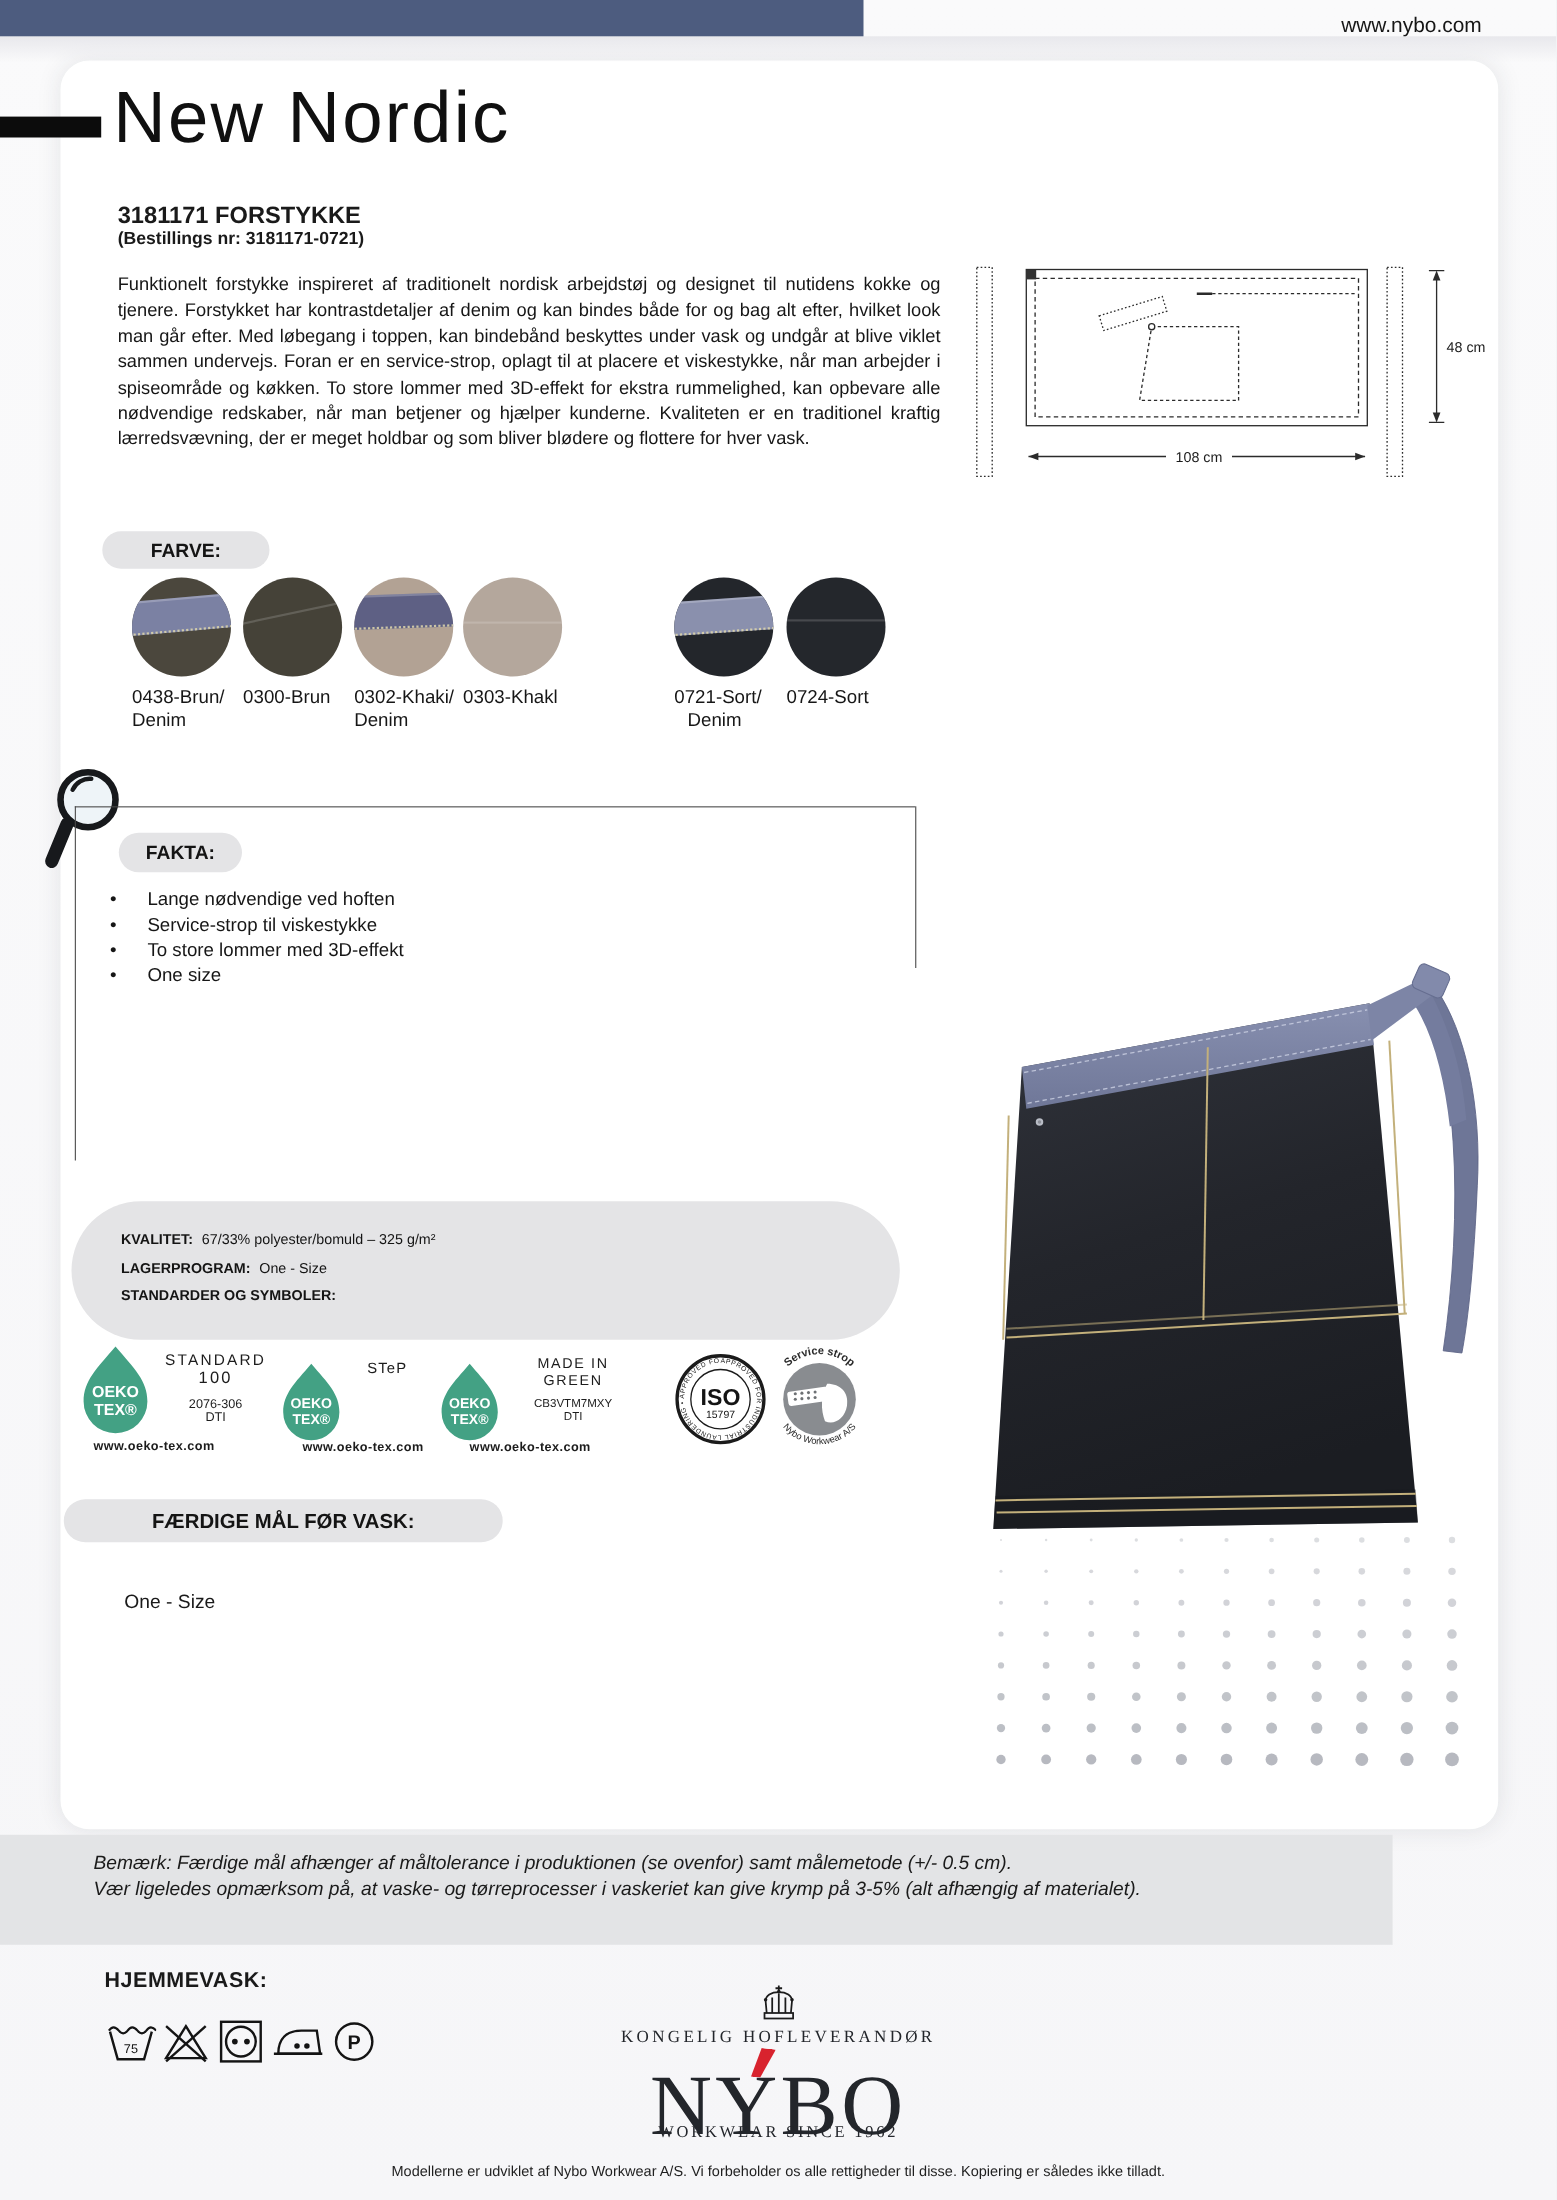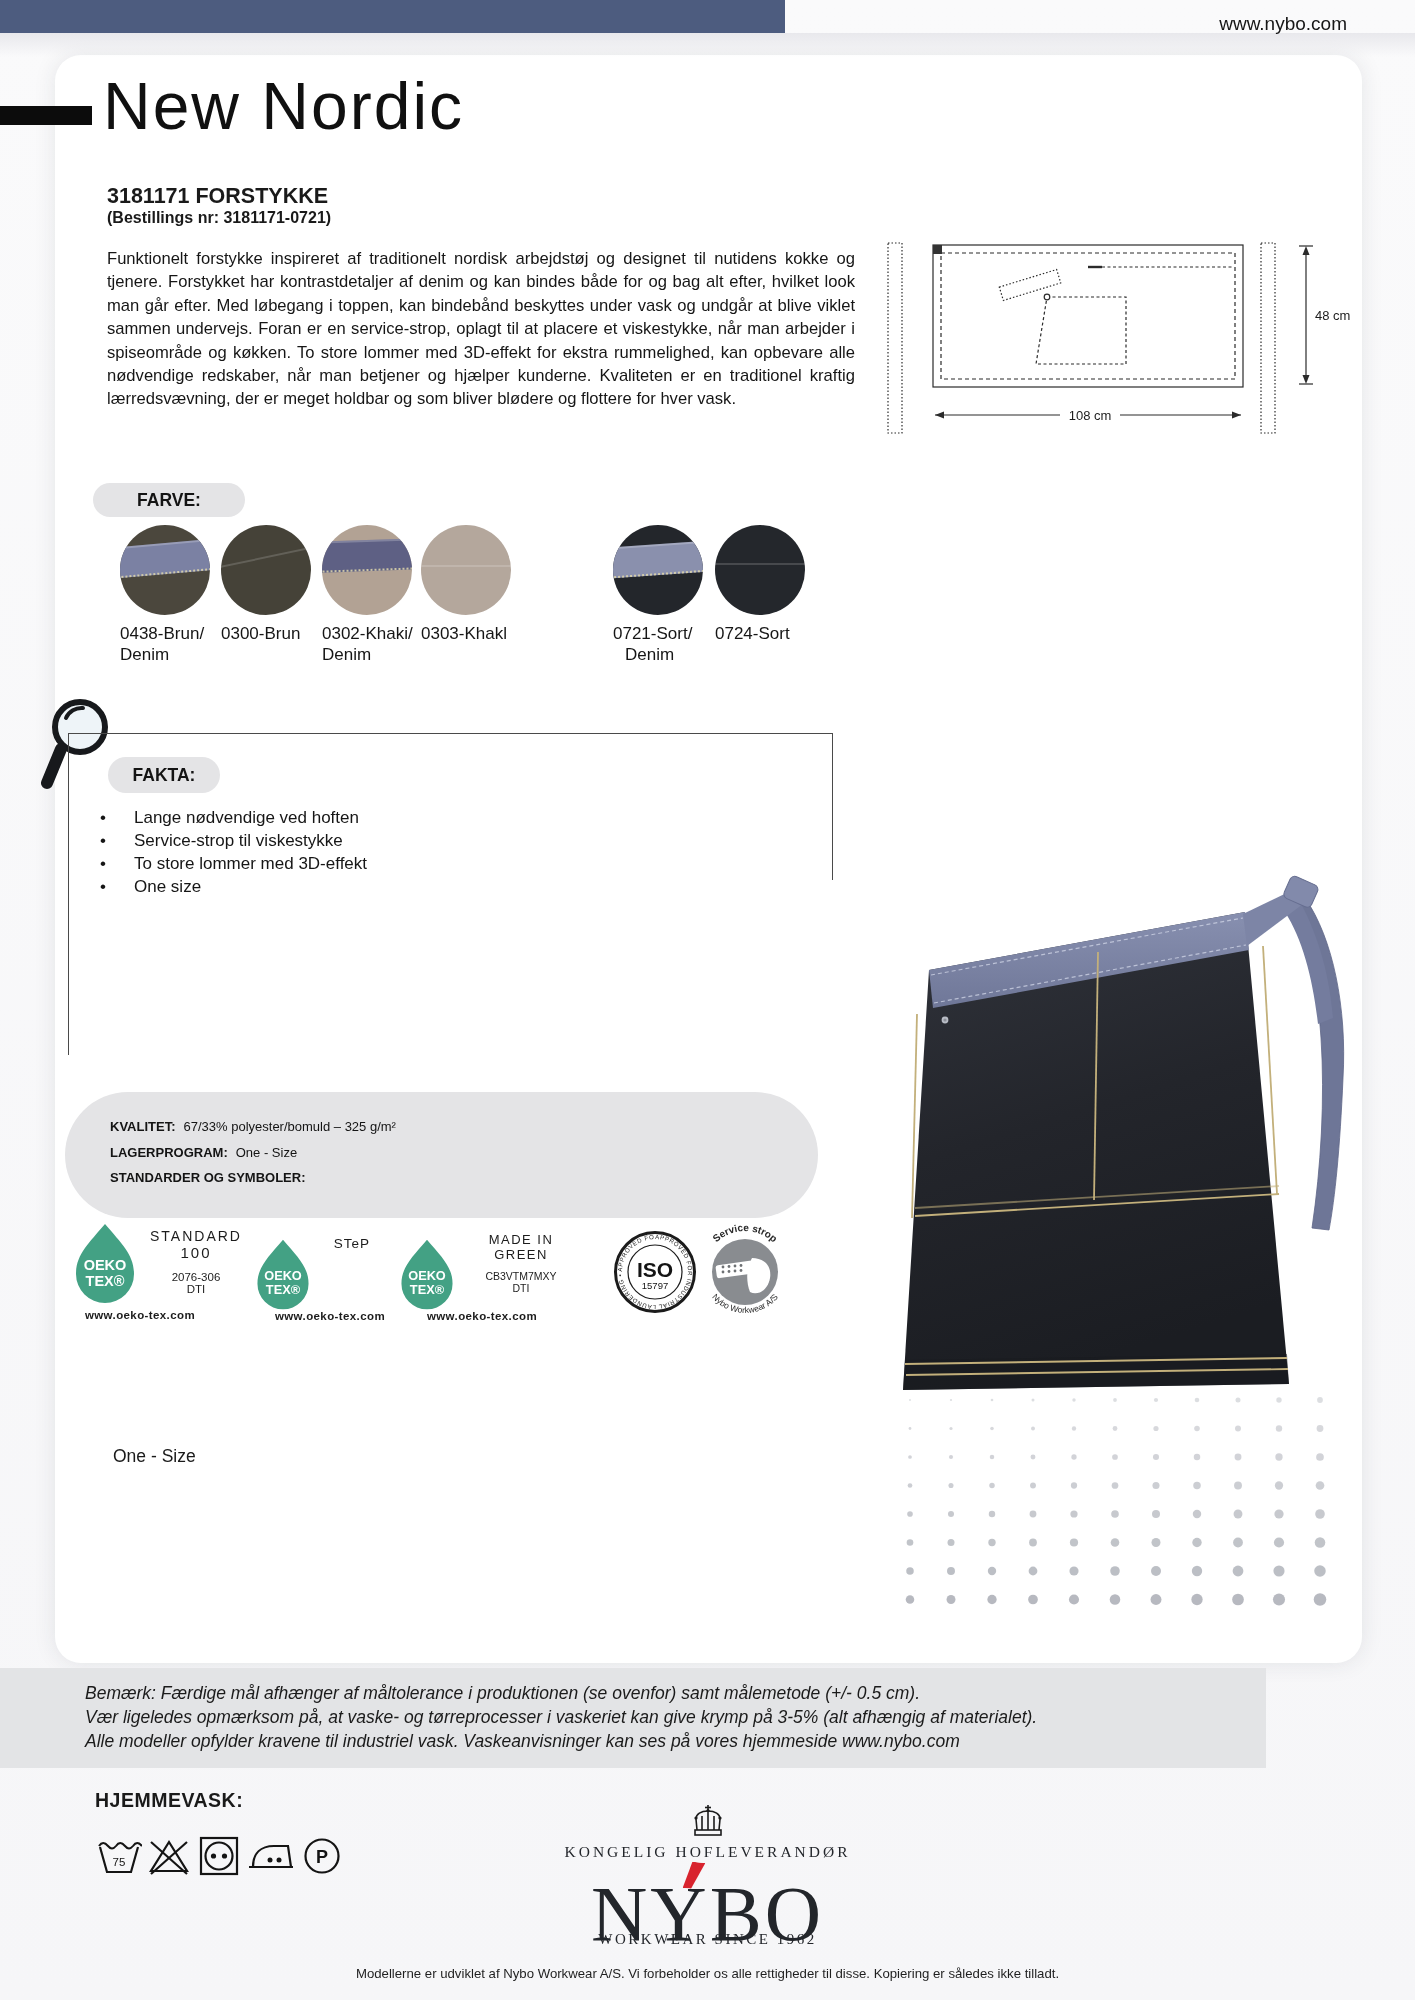--- a/index.html
+++ b/index.html
@@ -273,20 +273,21 @@
     </g>
     <path d="M52,40 c12,0 20,8 18,20 c-2,12 -12,18 -20,14 c-4,-10 -4,-24 2,-34 z" fill="#fff"></path>
     <defs>
       <path id="svcTop" d="M4,54 A41,41 0 0 1 86,54"></path>
       <path id="svcBot" d="M2,52 A43,43 0 0 0 88,52"></path>
     </defs>
     <text font-size="10" font-weight="bold" fill="#2a2a2a" text-anchor="middle"><textPath href="#svcTop" startOffset="50%">Service strop</textPath></text>
     <text font-size="8.5" fill="#2a2a2a" text-anchor="middle"><textPath href="#svcBot" startOffset="50%">Nybo Workwear A/S</textPath></text>
   </svg>
 
+  <div class="abs pill" style="left:58px;top:1363px;width:399px;height:39px;font-size:18.5px;">FÆRDIGE MÅL FØR VASK:</div>
   <div class="abs" style="left:113px;top:1446px;font-size:17.5px;">One - Size</div>
 
   <svg class="abs" style="left:900px;top:1392px;" width="460" height="218" viewBox="0 0 460 218">
       <circle cx="10" cy="8" r="0.90" fill="#b2b5bc" opacity="0.45"></circle>
       <circle cx="51" cy="8" r="1.10" fill="#b2b5bc" opacity="0.45"></circle>
       <circle cx="92" cy="8" r="1.30" fill="#b2b5bc" opacity="0.45"></circle>
       <circle cx="133" cy="8" r="1.50" fill="#b2b5bc" opacity="0.45"></circle>
       <circle cx="174" cy="8" r="1.70" fill="#b2b5bc" opacity="0.45"></circle>
       <circle cx="215" cy="8" r="1.90" fill="#b2b5bc" opacity="0.45"></circle>
       <circle cx="256" cy="8" r="2.10" fill="#b2b5bc" opacity="0.45"></circle>
@@ -370,21 +371,20 @@
       <circle cx="297" cy="207.5" r="5.66" fill="#b2b5bc" opacity="0.94"></circle>
       <circle cx="338" cy="207.5" r="5.86" fill="#b2b5bc" opacity="0.94"></circle>
       <circle cx="379" cy="207.5" r="6.06" fill="#b2b5bc" opacity="0.94"></circle>
       <circle cx="420" cy="207.5" r="6.26" fill="#b2b5bc" opacity="0.94"></circle>
     </svg>
 
   <div class="abs noteband" style="background: rgb(227, 228, 230);">
     <div class="abs" style="left:85px;top:13px;">
       <div class="noteline">Bemærk: Færdige mål afhænger af måltolerance i produktionen (se ovenfor) samt målemetode (+/- 0.5 cm).</div>
       <div class="noteline">Vær ligeledes opmærksom på, at vaske- og tørreprocesser i vaskeriet kan give krymp på 3-5% (alt afhængig af materialet).</div>
-      <div class="noteline">Alle modeller opfylder kravene til industriel vask. Vaskeanvisninger kan ses på vores hjemmeside www.nybo.com</div>
     </div>
   </div>
 
   <div class="abs homewash-label">HJEMMEVASK:</div>
   <div class="abs" style="left:96px;top:1834px;display:flex;gap:4px;">
     <svg width="46" height="44" viewBox="0 0 46 44">
       <path d="M3,12 q4,-6 9,0 q4,5 8,0 q4,-6 9,0 q4,5 8,0 q4,-6 9,0" fill="none" stroke="#141414" stroke-width="2"></path>
       <path d="M4,13 L11,38 L35,38 L42,13" fill="none" stroke="#141414" stroke-width="2.2"></path>
       <text x="23" y="32" text-anchor="middle" font-size="11.5" fill="#141414">75</text>
     </svg>

